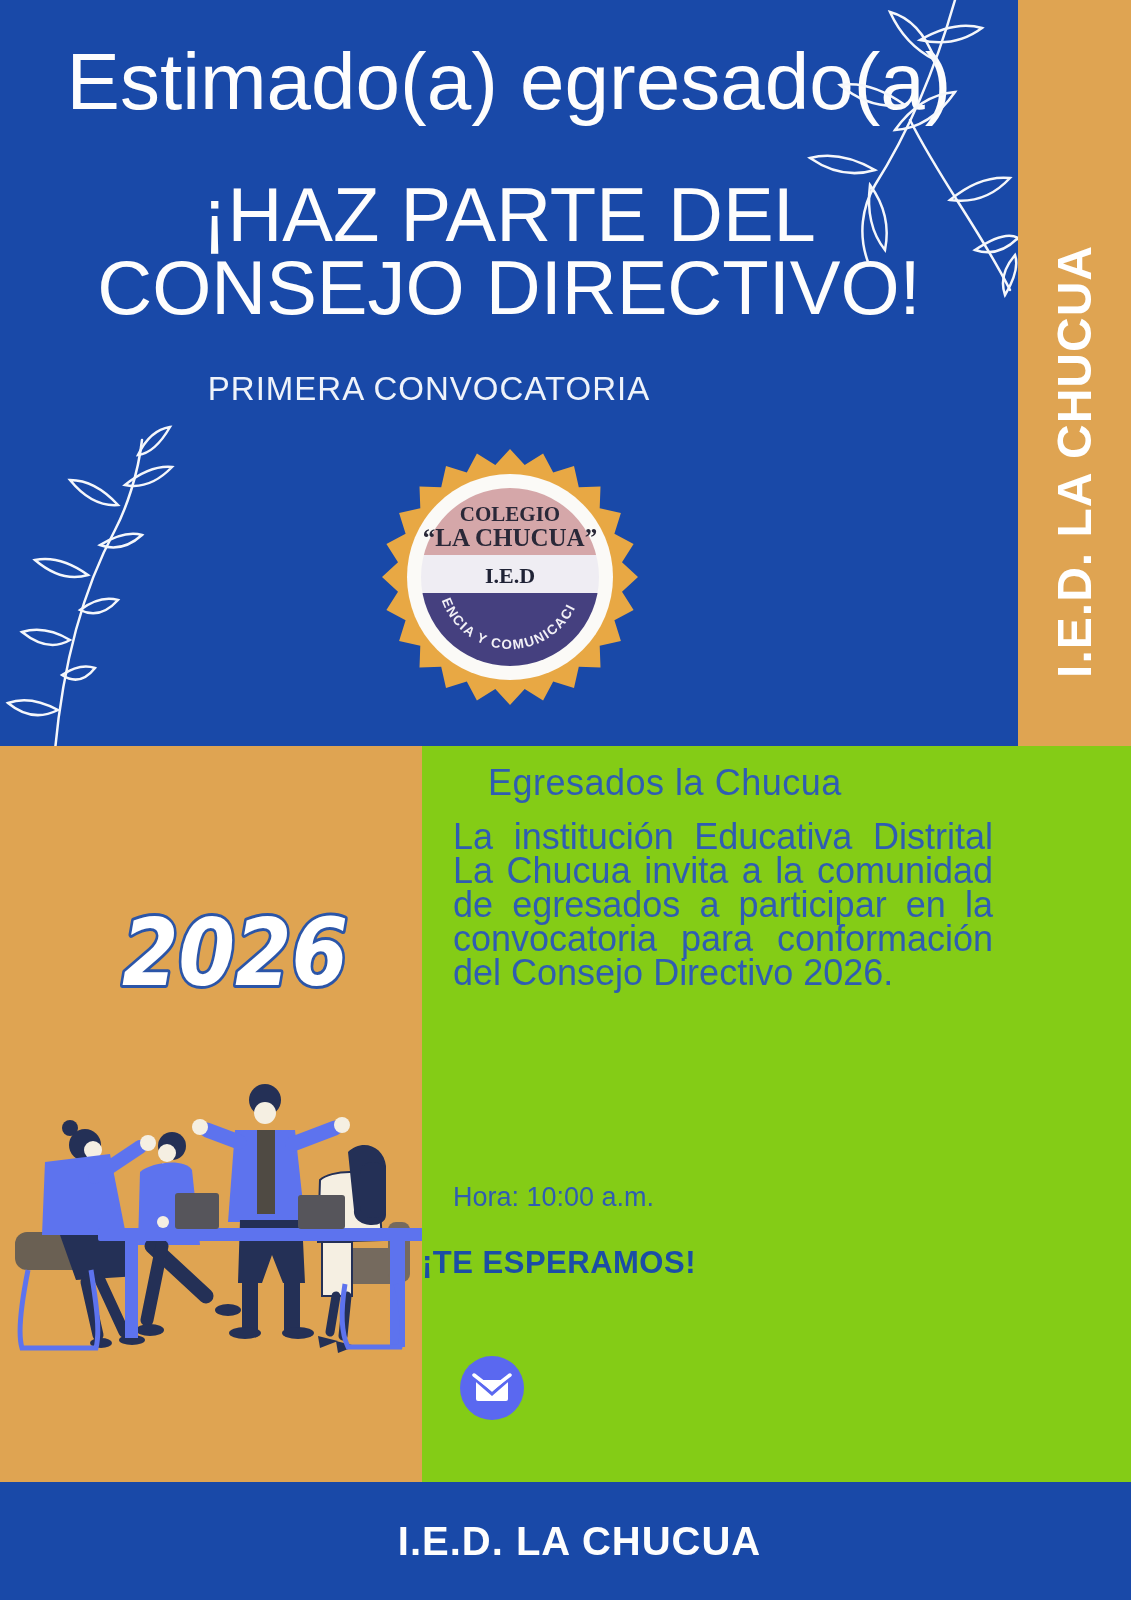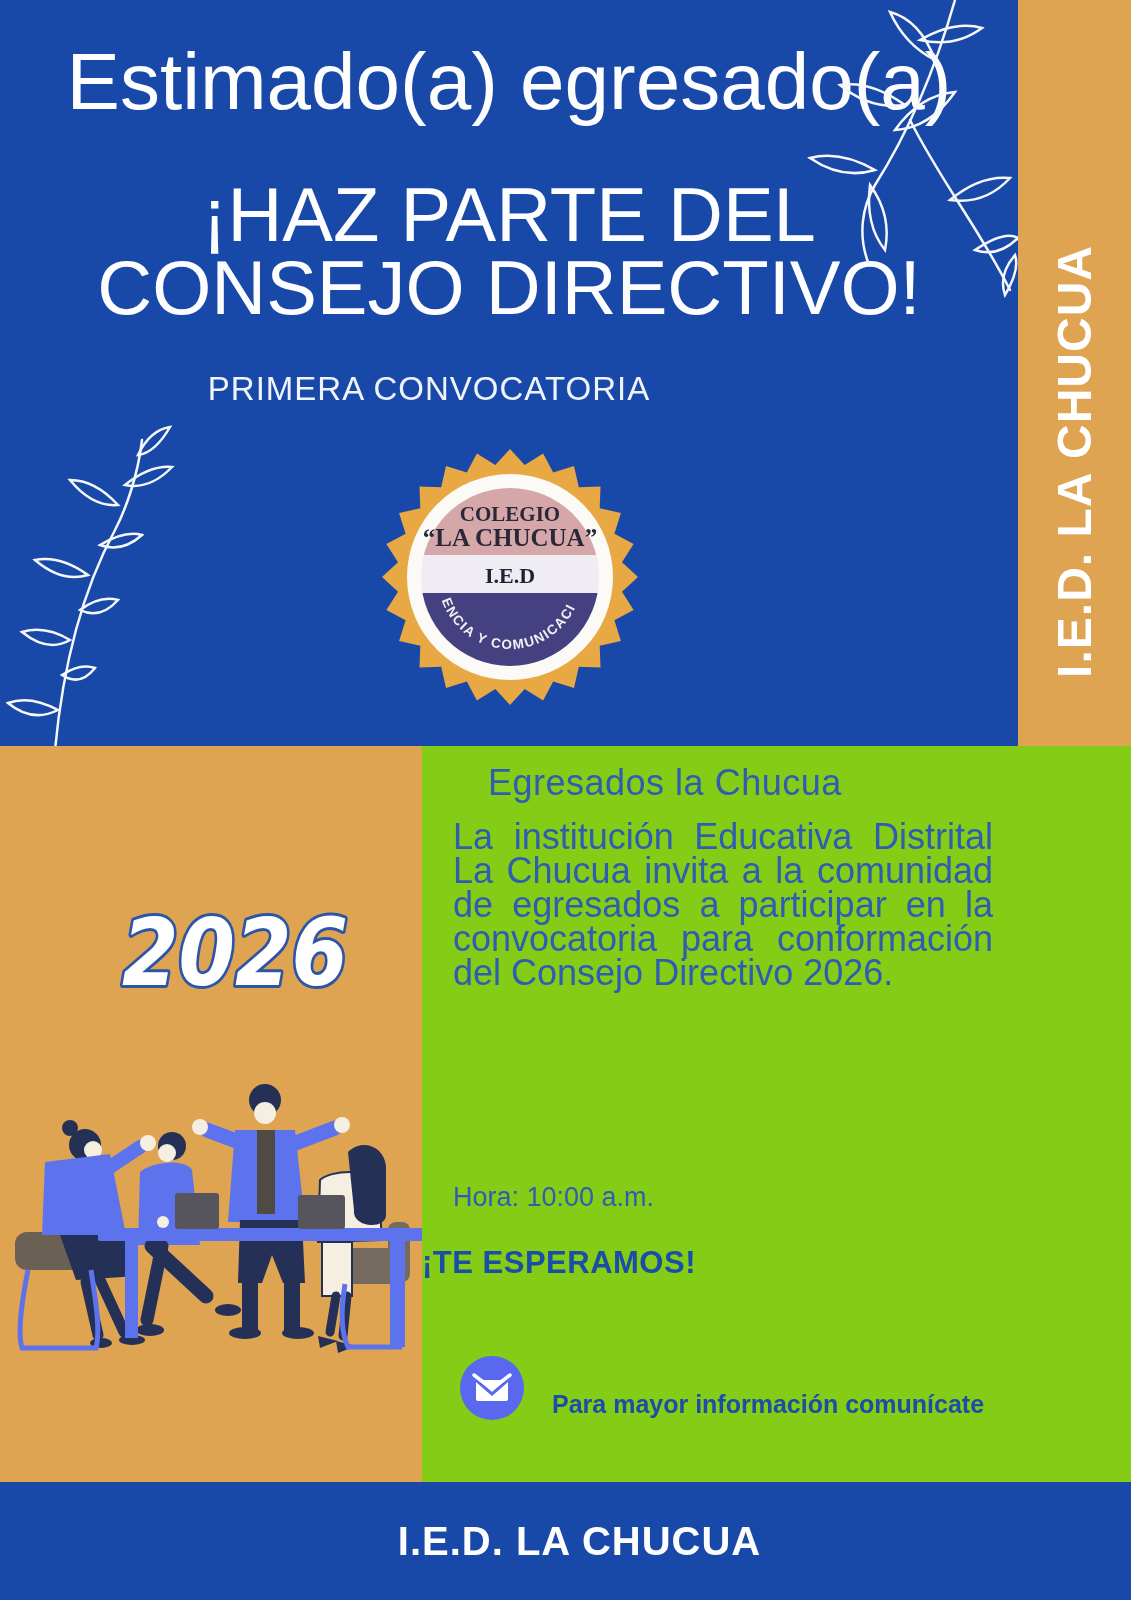--- a/index.html
+++ b/index.html
@@ -202,20 +202,19 @@
     <div class="time-line">Hora: 10:00 a.m.</div>
     <div class="cta">¡TE ESPERAMOS!</div>
 
     <div class="mail-circle">
       <svg width="64" height="64" viewBox="0 0 64 64">
         <rect x="16" y="24" width="32" height="21" rx="2" fill="#FFFFFF"></rect>
         <path d="M16,24 L32,38 L48,24" fill="none" stroke="#5A68F0" stroke-width="3" stroke-linecap="round"></path>
         <path d="M14,19 L32,33 L50,19" fill="none" stroke="#FFFFFF" stroke-width="3.5" stroke-linecap="round"></path>
       </svg>
     </div>
-    <div class="contact-line1">Para mayor información comunícate</div>
   </div>
 
   <div class="footer">
     <div class="footer-label">I.E.D. LA CHUCUA</div>
   </div>
 
 </div>
 
 </body></html>

